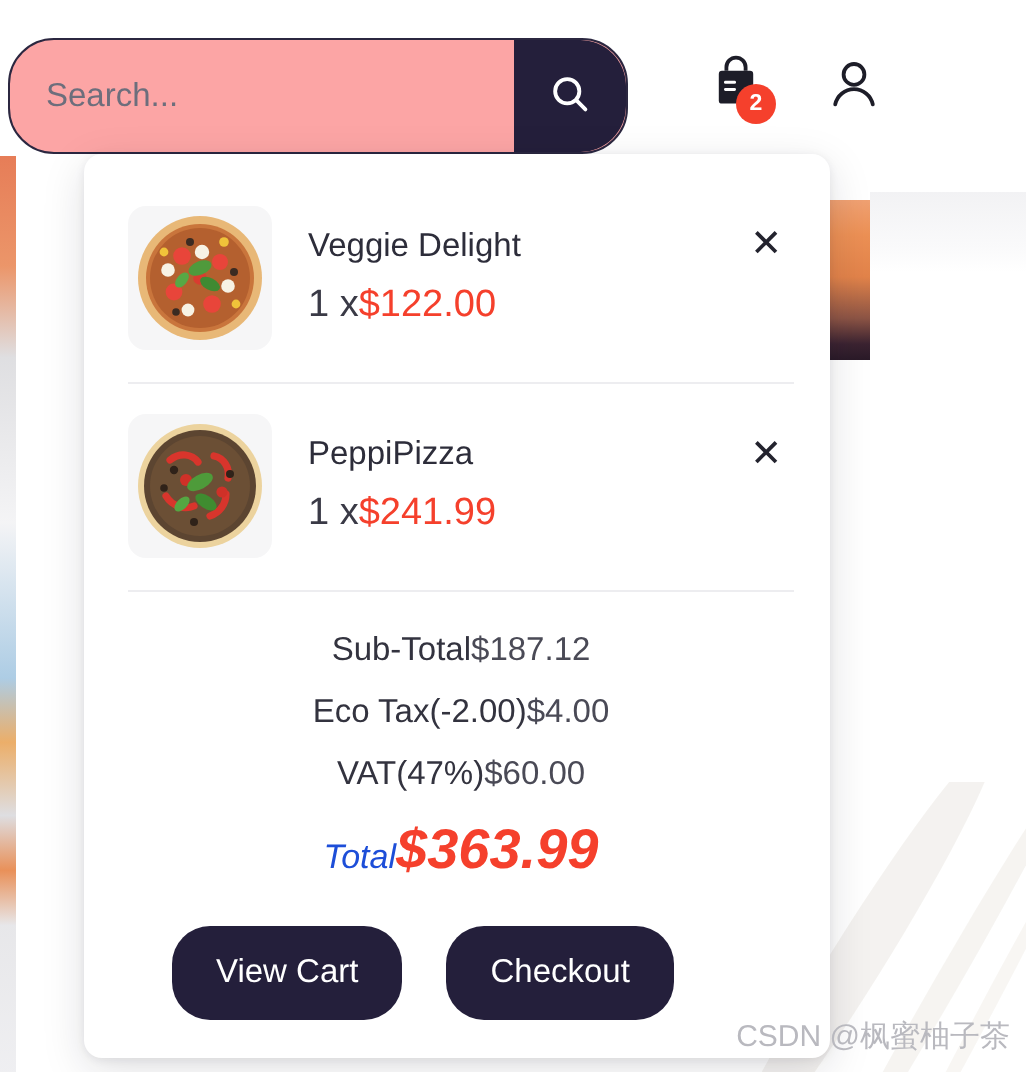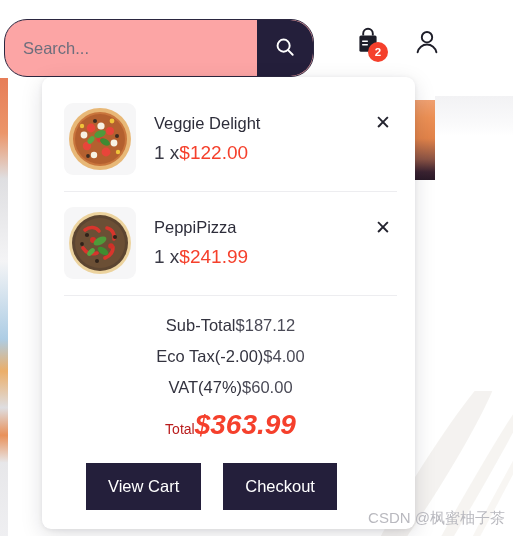--- a/index.html
+++ b/index.html
@@ -224,40 +224,40 @@
   .total-row {
     display: flex;
     justify-content: center;
     align-items: baseline;
     padding: 6px 2px;
     font-size: 16.5px;
     color: #3a3a46;
   }
   .total-row .label { color: #33333f; }
   .total-row .value { color: #4a4a56; }
-  .total-row.grand .label { font-size: 14px; color: #b91c1c; }
+  .total-row.grand .label { font-size: 17px; color: #1d4ed8; font-style: italic; }
   .total-row.grand .value {
     color: #f5402c;
     font-size: 28px;
     font-weight: bold;
     font-style: italic;
   }
 
   
   #cart-actions {
     display: flex;
     gap: 22px;
     margin-top: 16px;
     padding-left: 22px;
   }
   .action-btn {
     background: #241f3b;
     color: #ffffff;
     border: none;
-    border-radius: 0;
+    border-radius: 19px;
     font-family: "Liberation Sans", sans-serif;
     font-size: 16.5px;
     padding: 14px 22px;
     cursor: pointer;
     white-space: nowrap;
   }
 
   
   #watermark {
     position: absolute;

